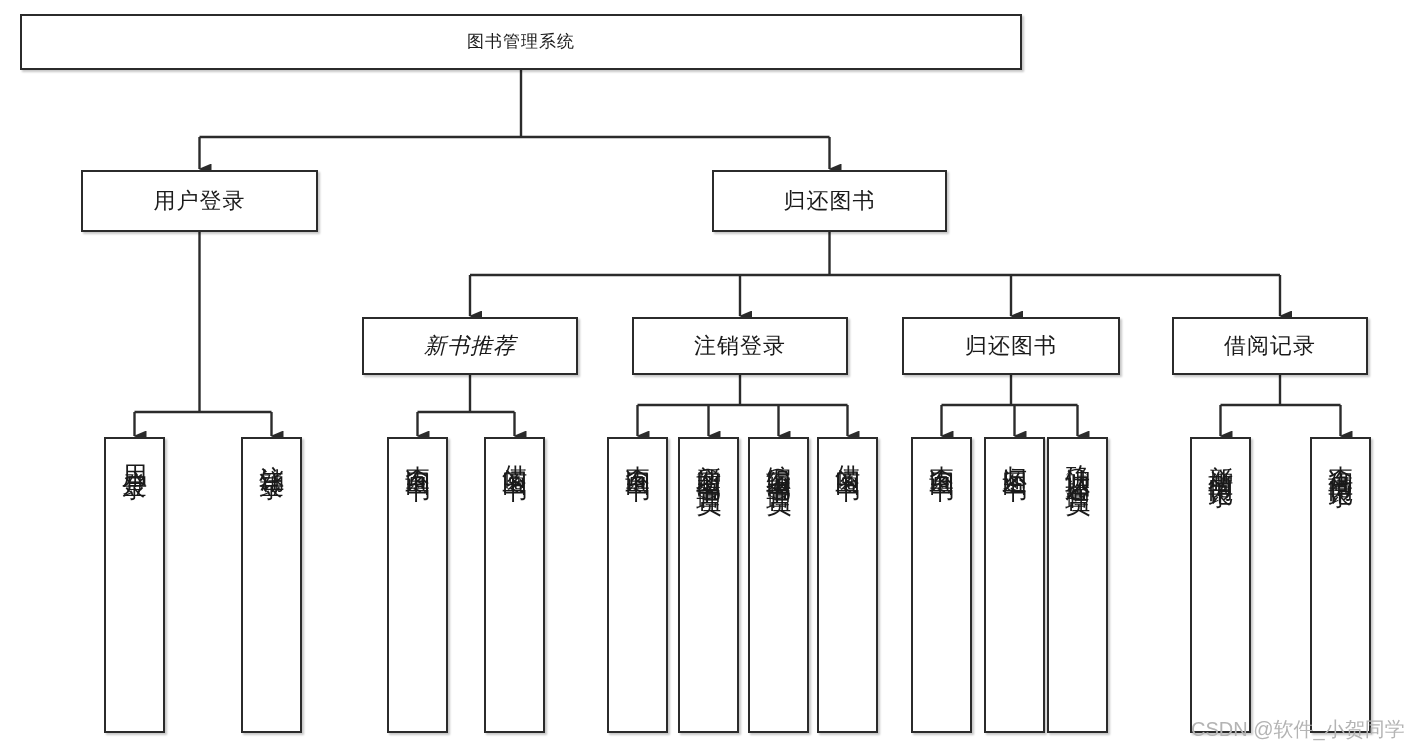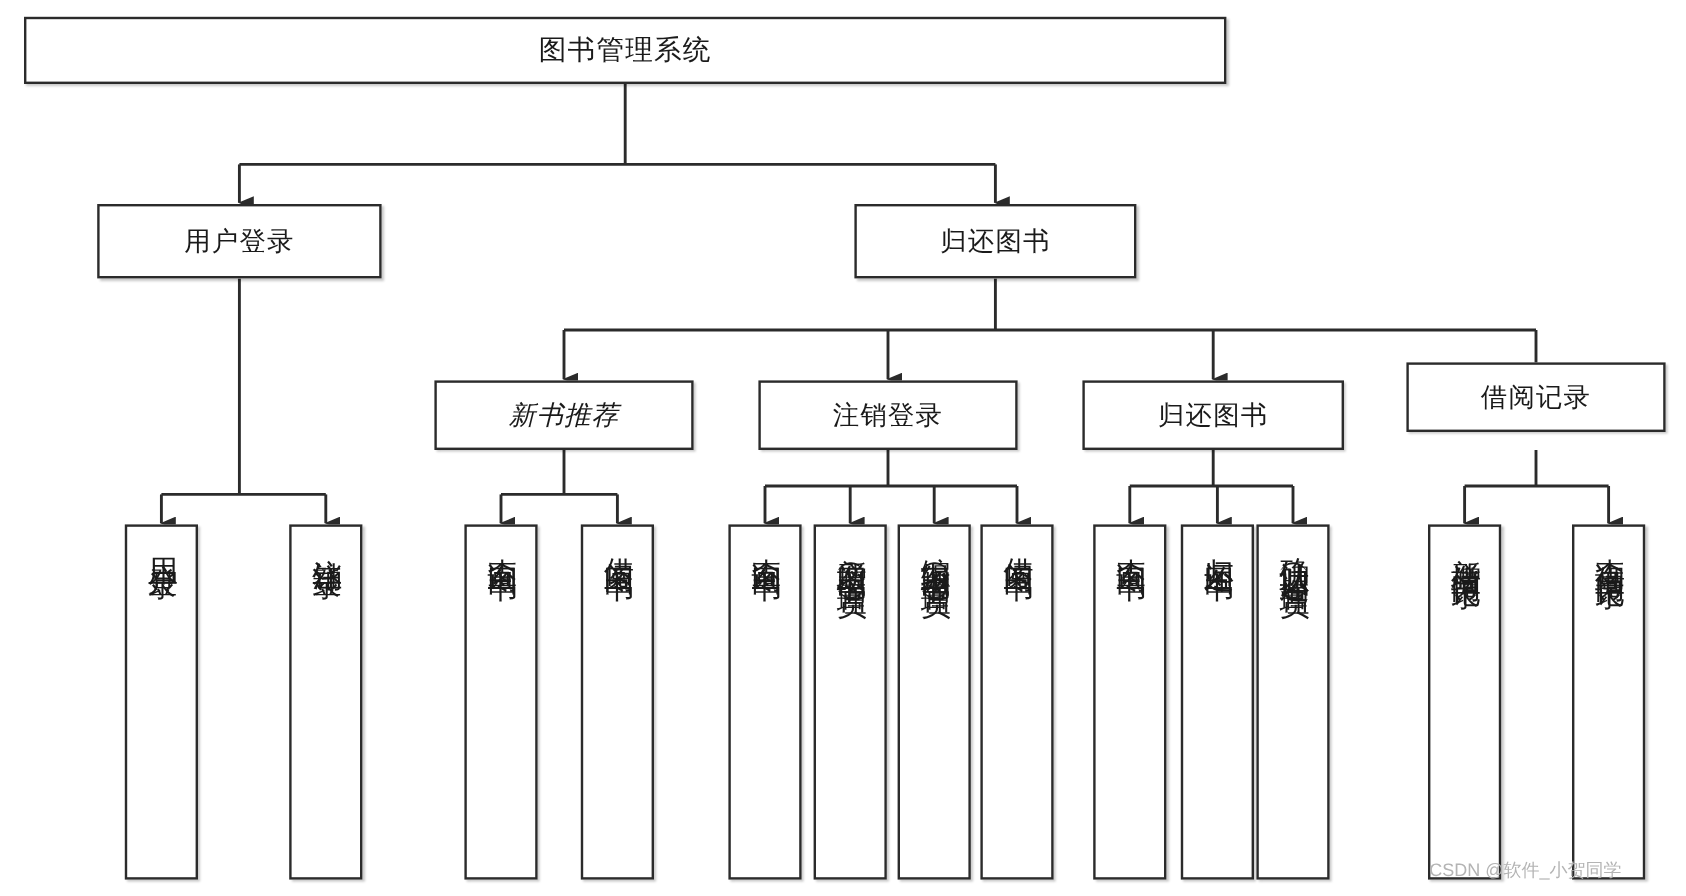--- a/index.html
+++ b/index.html
@@ -51,26 +51,26 @@
     align-items: flex-start;
     justify-content: center;
     padding-top: 6px;
   }
   .node.vertical .label {
     writing-mode: vertical-rl;
     text-orientation: upright;
     font-size: 25px;
     letter-spacing: 4px;
   }
-  .node.root .label { font-size: 23px; }
+  .node.root .label { font-size: 17px; }
   .watermark {
     position: absolute;
     left: 1191px;
     top: 716px;
-    font-size: 15px;
+    font-size: 20px;
     color: #b4b4b4;
     white-space: nowrap;
     z-index: 3;
   }
 </style>
 </head>
 <body>
 
 <div id="canvas">
 
@@ -129,21 +129,21 @@
       </div>
       <div class="node horizontal" style="left: 362px; top: 317px; width: 216px; height: 58px; font-style: italic;">
         <span class="label">新书推荐</span>
       </div>
       <div class="node horizontal" style="left: 632px; top: 317px; width: 216px; height: 58px;">
         <span class="label">注销登录</span>
       </div>
       <div class="node horizontal" style="left: 902px; top: 317px; width: 218px; height: 58px;">
         <span class="label">归还图书</span>
       </div>
-      <div class="node horizontal" style="left: 1172px; top: 302px; width: 216px; height: 58px;">
+      <div class="node horizontal" style="left: 1172px; top: 317px; width: 196px; height: 58px;">
         <span class="label">借阅记录</span>
       </div>
       <div class="node vertical" style="left: 104px; top: 437px; width: 61px; height: 296px;">
         <span class="label">用户登录</span>
       </div>
       <div class="node vertical" style="left: 241px; top: 437px; width: 61px; height: 296px;">
         <span class="label">注销登录</span>
       </div>
       <div class="node vertical" style="left: 387px; top: 437px; width: 61px; height: 296px;">
         <span class="label">查询图书</span>

